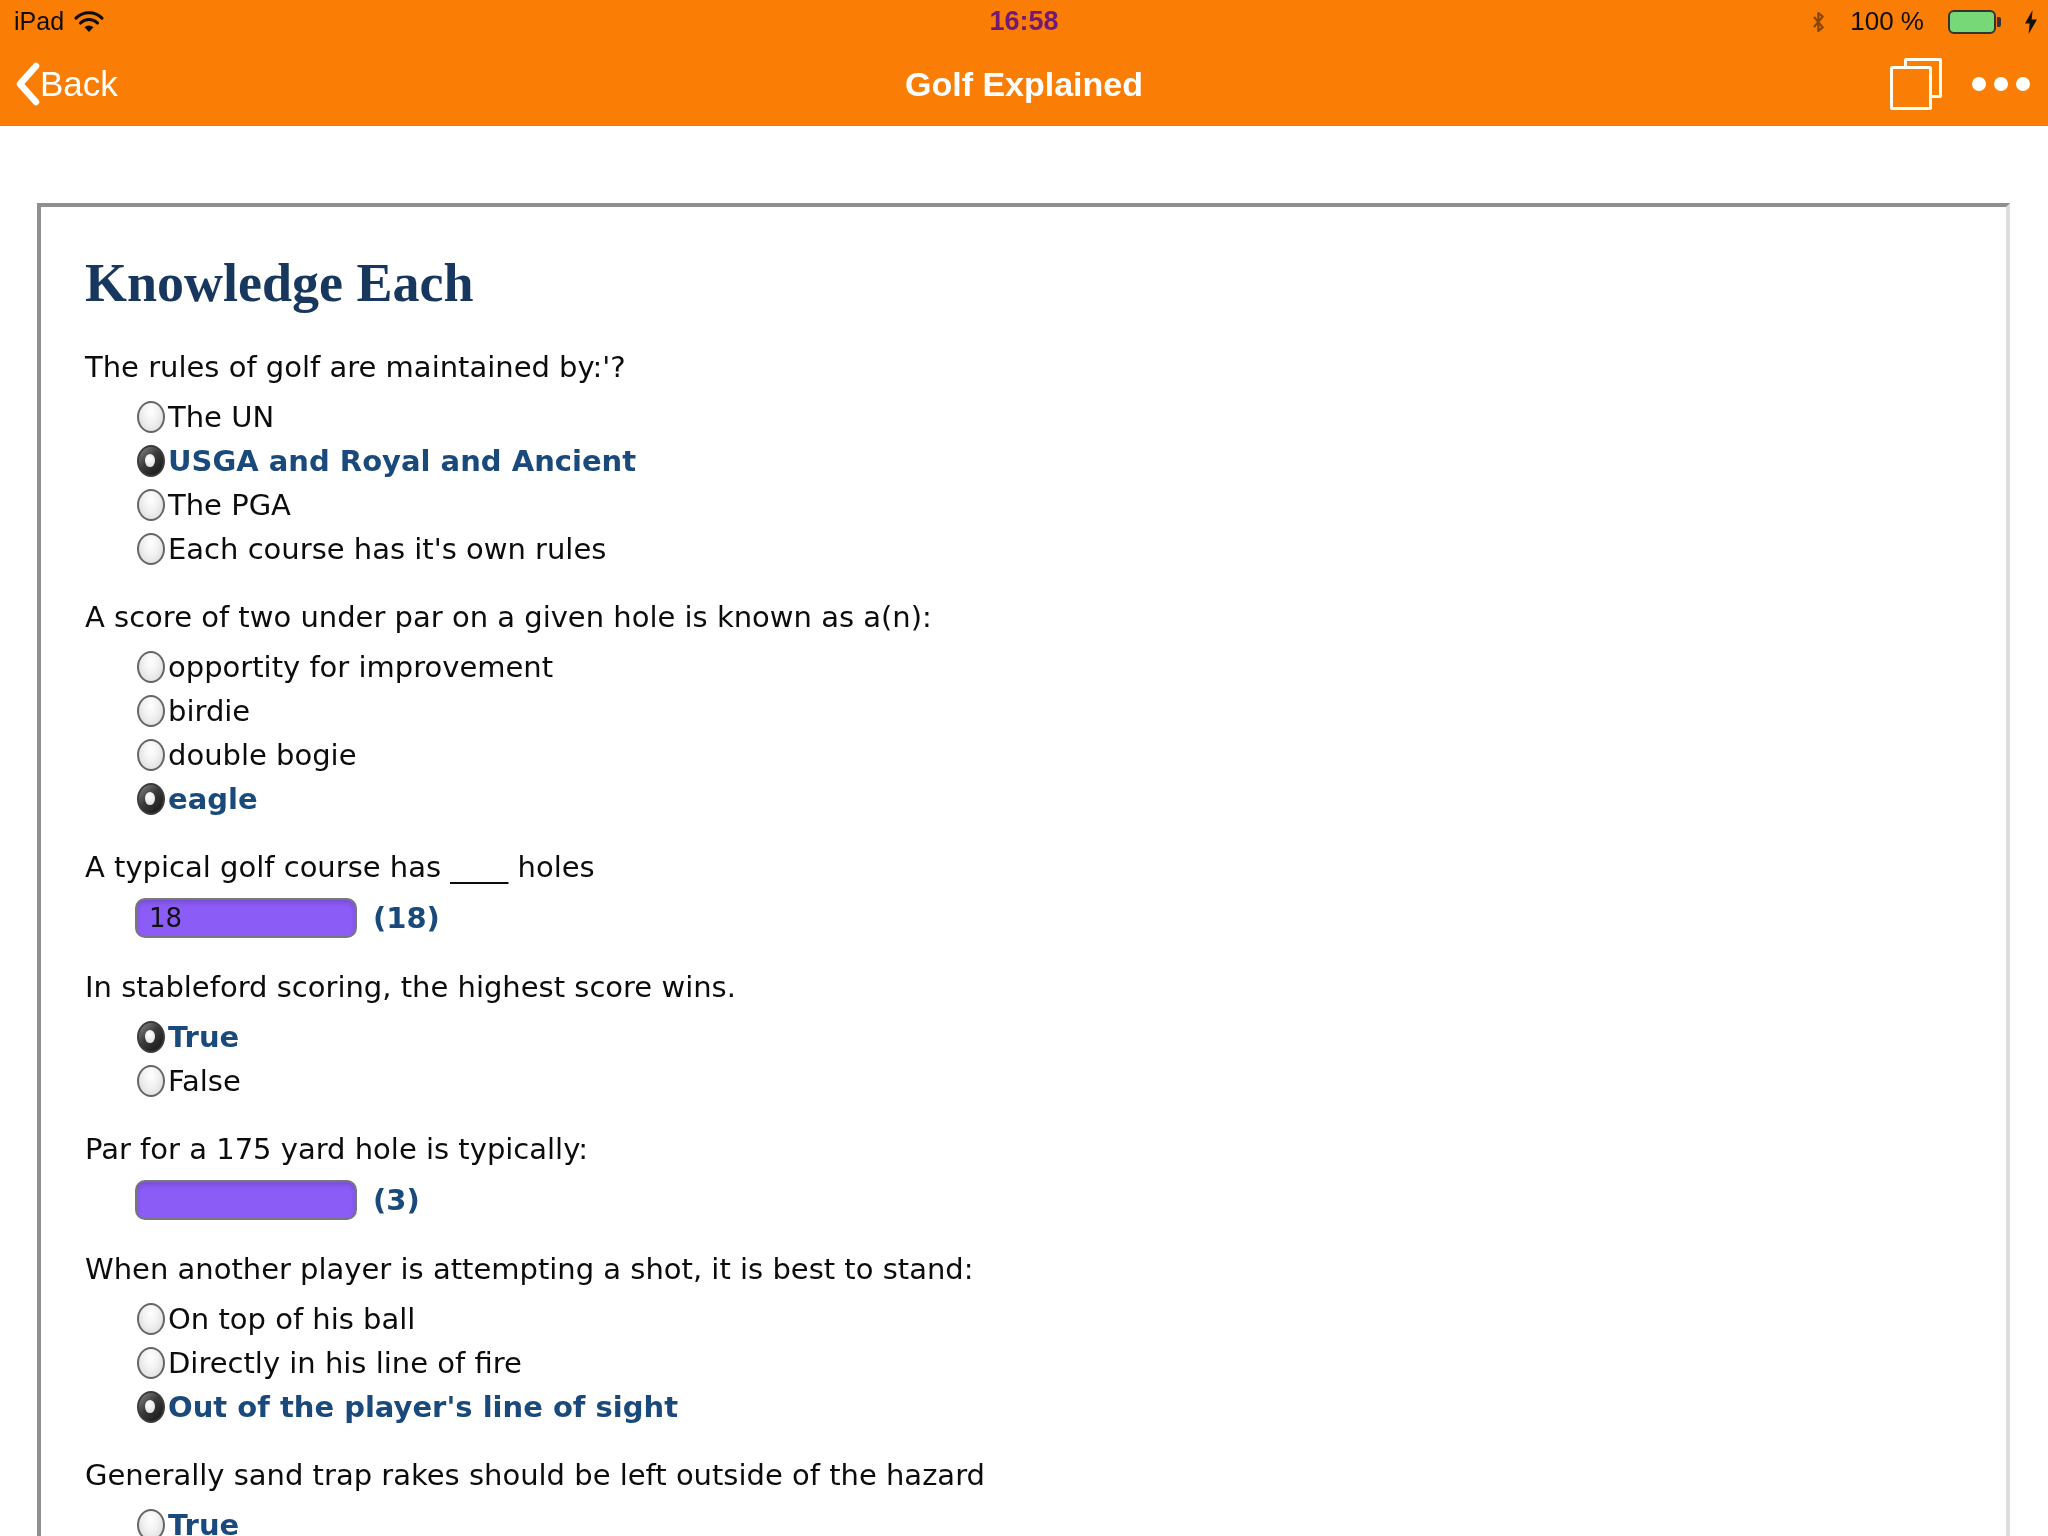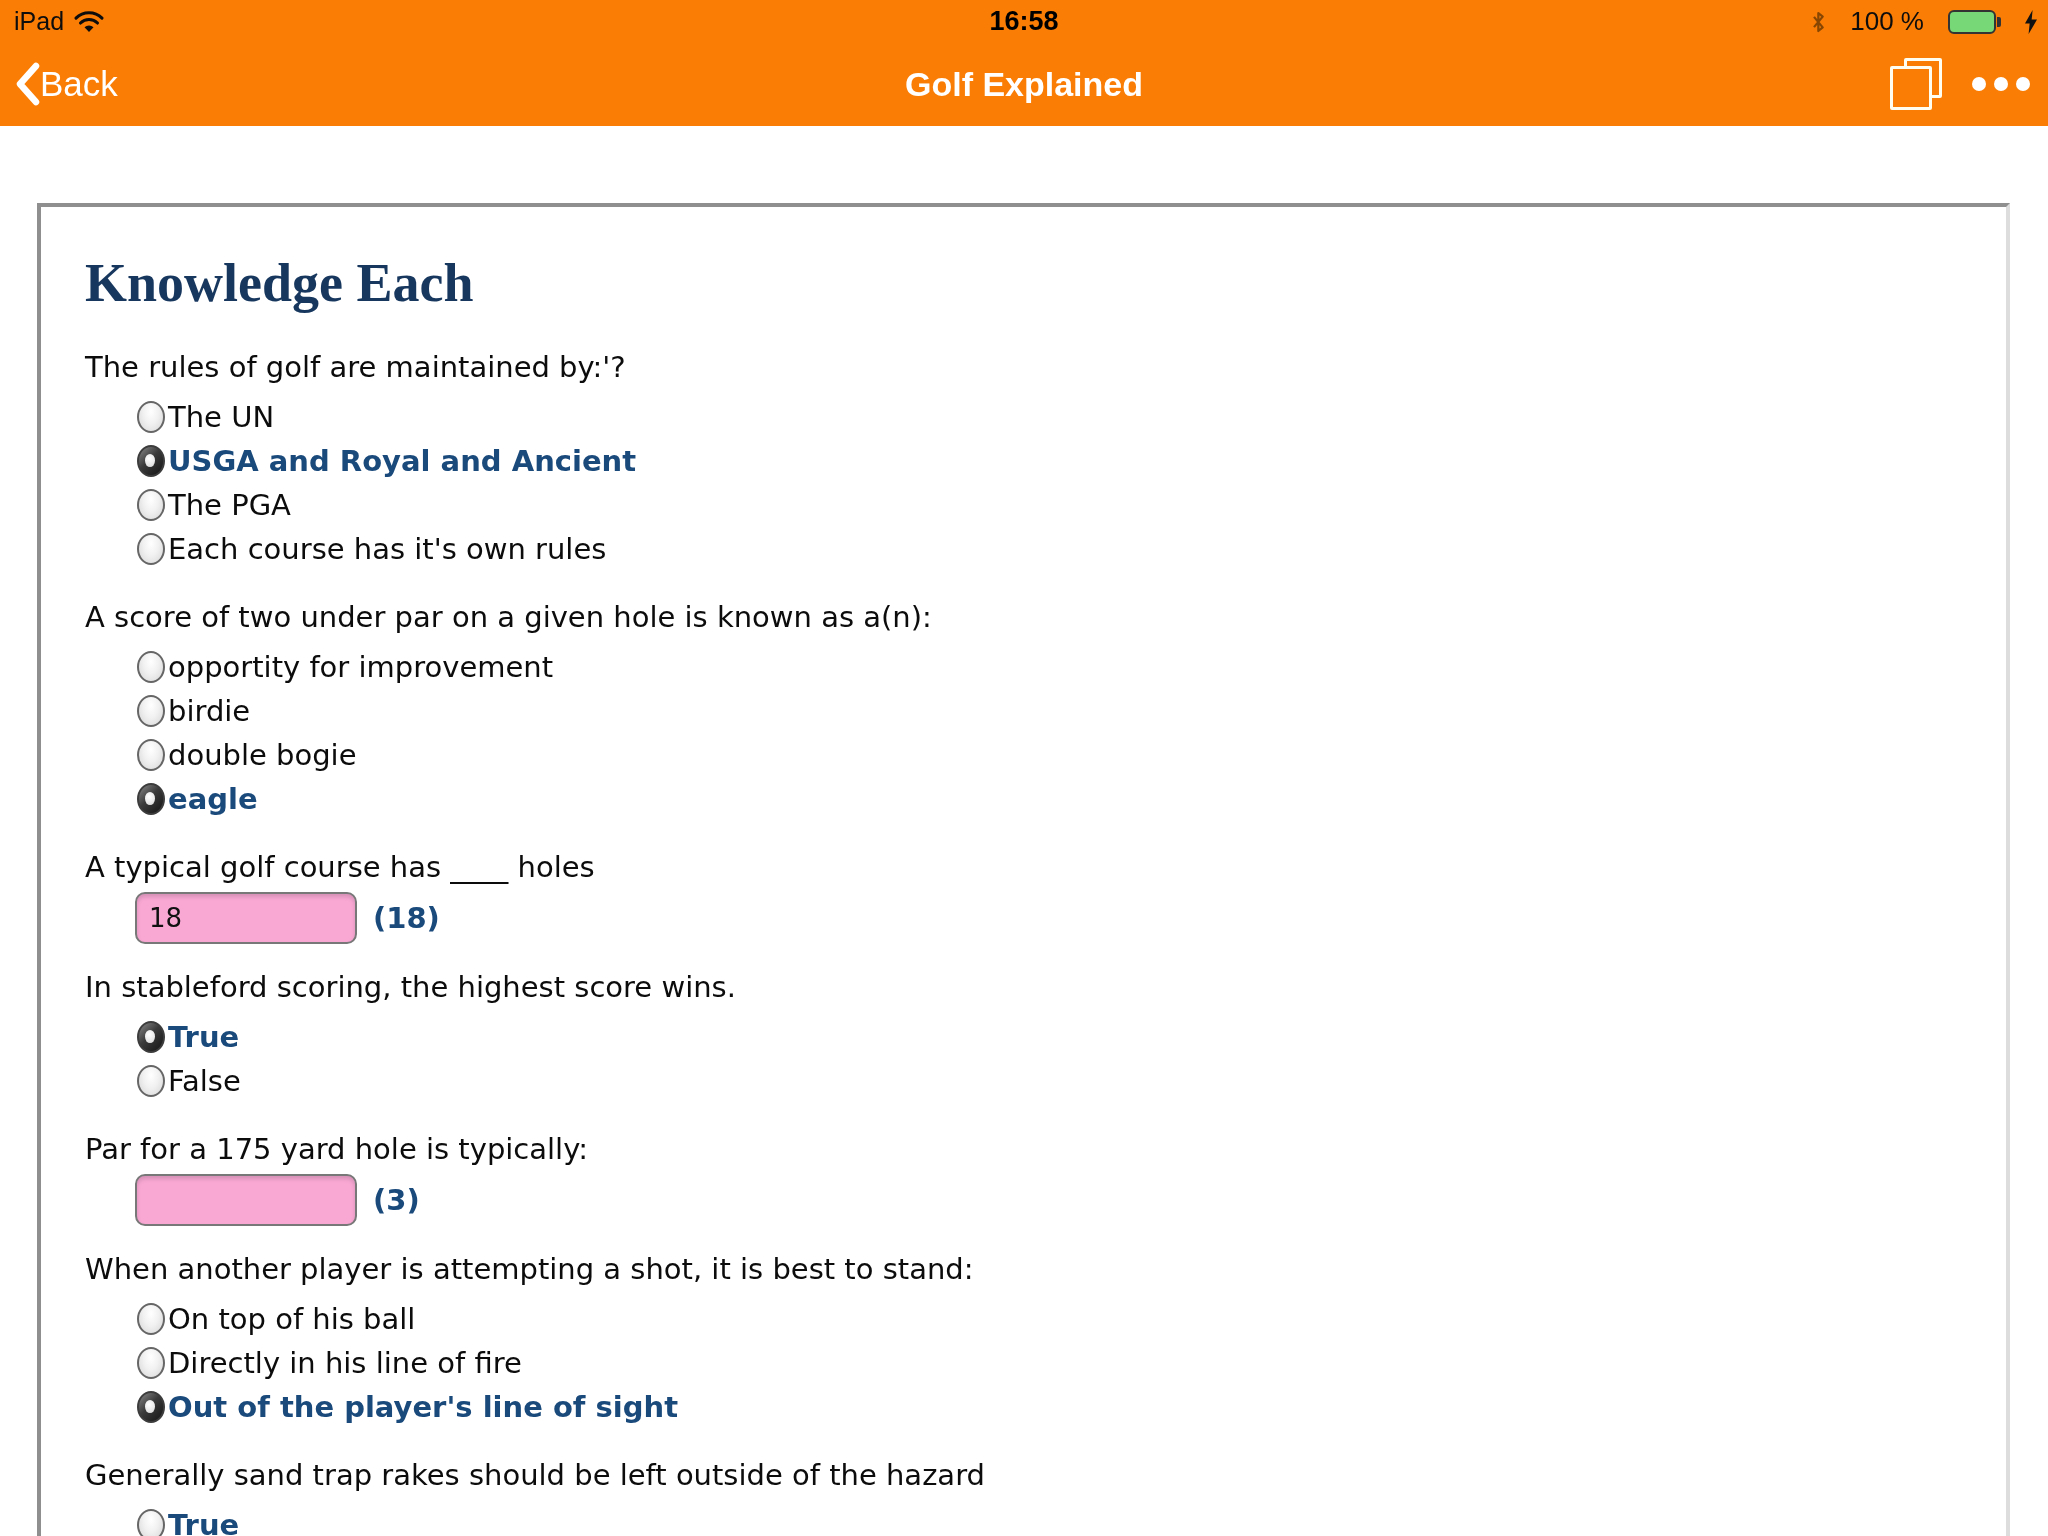--- a/index.html
+++ b/index.html
@@ -3,21 +3,21 @@
 <meta charset="utf-8">
 <style>
   html,body { margin:0; padding:0; }
   body { font-family: "DejaVu Sans", sans-serif; background:#fff; }
   .screen { position:relative; width:2048px; height:1536px; overflow:hidden; background:#fff; }
 
   
   .header { position:absolute; top:0; left:0; width:100%; height:126px; background:var(--orange,#FA7D05); font-family:"Liberation Sans", sans-serif; }
   .status-bar { position:absolute; top:0; left:0; right:0; height:42px; }
   .status-left { position:absolute; left:14px; top:7px; display:flex; align-items:center; gap:9px; color:#0d0d0d; font-size:25px; }
-  .status-time { position:absolute; top:6px; left:0; right:0; text-align:center; font-size:27px; font-weight:bold; color:#000000; }
+  .status-time { position:absolute; top:6px; left:0; right:0; text-align:center; font-size:27px; font-weight:bold; color:#701a75; }
   .status-right { position:absolute; right:10px; top:6px; display:flex; align-items:center; gap:24px; color:#0d0d0d; font-size:26px; }
 
   .battery { position:relative; width:48px; height:24px; border:2px solid #333; border-radius:6px; background:var(--battery-green,#77D877); box-sizing:border-box; }
   .battery::after { content:""; position:absolute; right:-7px; top:5px; width:4px; height:10px; background:#333; border-radius:0 2px 2px 0; }
 
   .nav-bar { position:absolute; top:42px; left:0; right:0; bottom:0; }
   .back-btn { position:absolute; left:14px; top:50%; transform:translateY(-50%); display:flex; align-items:center; color:#fff; font-size:35px; cursor:pointer; }
   .nav-title { position:absolute; left:0; right:0; top:50%; transform:translateY(-50%); text-align:center; color:#fff; font-size:34px; font-weight:bold; }
   .nav-right { position:absolute; right:18px; top:50%; transform:translateY(-50%); display:flex; align-items:center; gap:30px; }
   .pages { position:relative; width:54px; height:56px; cursor:pointer; }
@@ -38,23 +38,23 @@
   .option { display:flex; align-items:center; height:44px; cursor:pointer; }
   .radio { flex:0 0 auto; width:24px; height:28px; border:2px solid #666; border-radius:50%;
            background:radial-gradient(ellipse at 50% 30%, #ffffff 0%, #f1f1f1 45%, #d5d5d5 100%); box-sizing:content-box; position:relative; }
   .radio.selected { border-color:#3c3c3c; background:linear-gradient(135deg,#8a8a8a 0%, #3a3a3a 45%, #141414 100%); }
   .radio.selected::after { content:""; position:absolute; left:25%; top:24%; width:42%; height:46%; border-radius:50%;
            background:radial-gradient(circle at 40% 35%, #ffffff 0%, #e8e8e8 60%, #cfcfcf 100%); }
   .opt-label { margin-left:3px; font-size:29px; color:#0c0c0c; }
   .opt-label.highlight { font-weight:bold; color:var(--navy-option,#1A4A7C); }
 
   .input-row { margin-left:50px; display:flex; align-items:center; height:46px; }
-  .input-row input { width:222px; height:52px; box-sizing:border-box; border:2px solid #787878; border-radius:10px;
+  .input-row input { width:222px; height:40px; box-sizing:border-box; border:2px solid #787878; border-radius:10px;
            font-family:"DejaVu Sans", sans-serif; font-size:26px; color:#111; padding:0 14px 0 12px; outline:none;
-           box-shadow:inset 0 3px 4px rgba(0,0,0,0.14); background:#f9a8d4; }
+           box-shadow:inset 0 3px 4px rgba(0,0,0,0.14); background:#8b5cf6; }
   .hint { margin-left:16px; font-size:29px; font-weight:bold; color:var(--navy-option,#1A4A7C); }
 </style>
 </head>
 <body>
 
 <div class="screen">
 
   <div class="header">
     <div class="status-bar">
       <div class="status-left">

